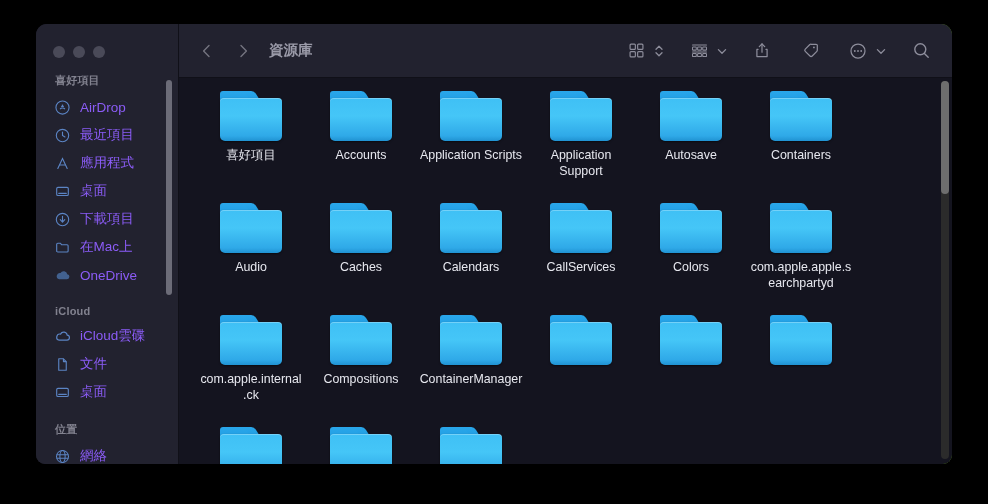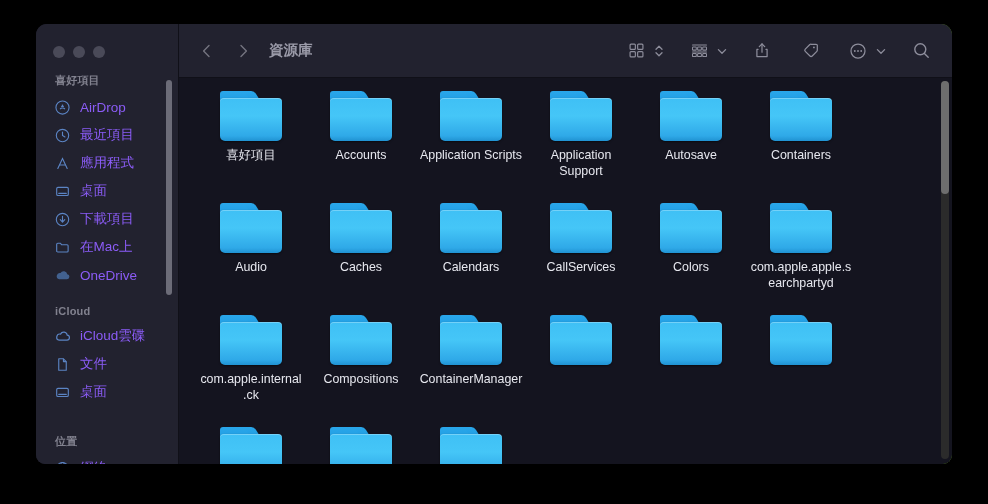--- a/index.html
+++ b/index.html
@@ -361,21 +361,21 @@
         <div class="side-item">
           <span class="s-ico">
             <svg width="15" height="15" viewBox="0 0 16 16" fill="none" stroke="#5b84c4" stroke-width="1.2">
               <rect x="1.8" y="3.6" width="12.4" height="8.6" rx="1.4"></rect>
                 <path d="M4 10h8" stroke-linecap="round"></path>
             </svg>
           </span>
           <span class="s-label">桌面</span>
         </div>
 
-        <div class="side-section-title" style="margin-top:24px">位置</div>
+        <div class="side-section-title" style="margin-top:12px">位置</div>
 
         <div class="side-item">
           <span class="s-ico">
             <svg width="15" height="15" viewBox="0 0 16 16" fill="none" stroke="#5b84c4" stroke-width="1.1">
               <circle cx="8" cy="8" r="6.4"></circle>
                 <ellipse cx="8" cy="8" rx="2.8" ry="6.4"></ellipse>
                 <path d="M1.8 6.1h12.4M1.8 9.9h12.4"></path>
             </svg>
           </span>
           <span class="s-label">網絡</span>

